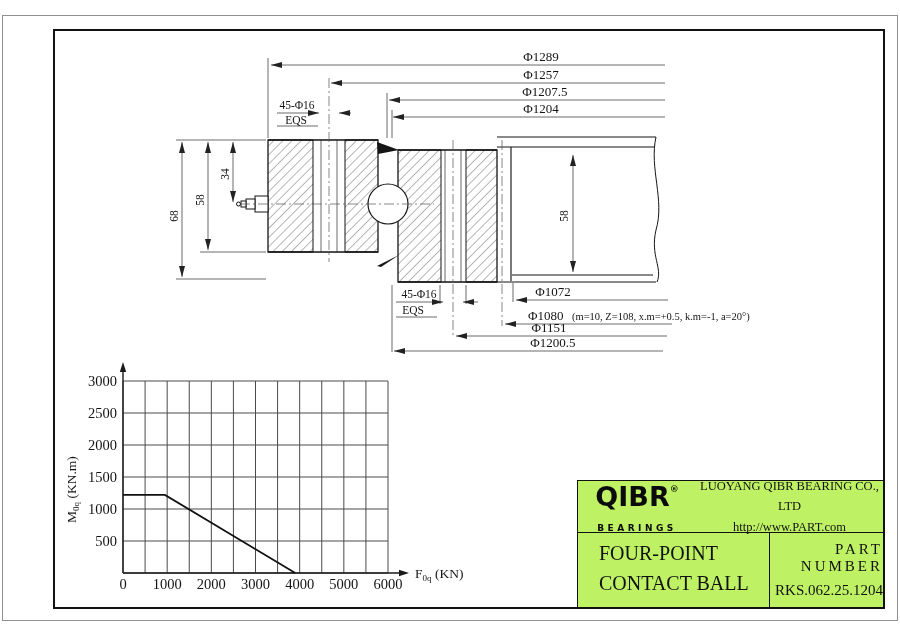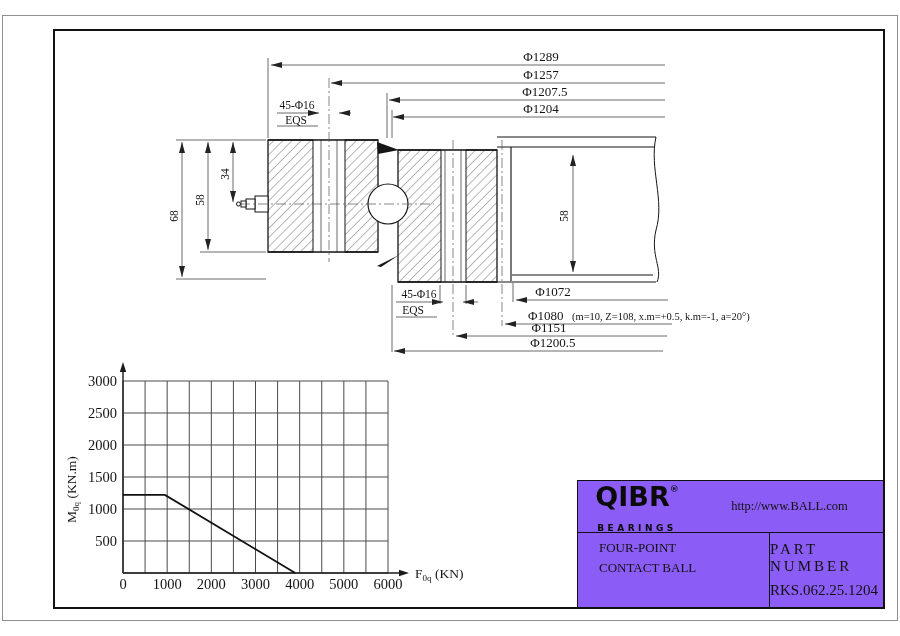--- a/index.html
+++ b/index.html
@@ -10,33 +10,33 @@
   .inner-frame{position:absolute;left:53px;top:29px;width:828px;height:576px;
        border:2.5px solid #121212;}
   svg{position:absolute;left:0;top:0;}
   .dimtxt{font-family:"Liberation Serif","DejaVu Serif",serif;font-size:13px;fill:#141414;}
   .dimsm{font-family:"Liberation Serif","DejaVu Serif",serif;font-size:11.5px;fill:#141414;}
   .dimnote{font-family:"Liberation Serif","DejaVu Serif",serif;font-size:10.5px;fill:#141414;}
   .chart-tick{font-family:"Liberation Serif","DejaVu Serif",serif;font-size:14.5px;fill:#141414;}
   .chart-label{font-family:"Liberation Serif","DejaVu Serif",serif;font-size:13.5px;fill:#141414;}
   
   .title-block{position:absolute;left:577px;top:480px;width:305px;height:126px;
-      border:1.5px solid #121212;background:#8b5cf6;display:flex;flex-direction:column;}
+      border:1.5px solid #121212;background:#bef264;display:flex;flex-direction:column;}
   .tb-row1{height:51px;border-bottom:1.5px solid #121212;display:flex;align-items:center;}
   .tb-logo{width:118px;text-align:center;line-height:1;padding-top:2px;}
   .logo-word{font-family:"DejaVu Sans","Liberation Sans",sans-serif;font-weight:bold;
       font-size:27px;letter-spacing:0px;color:#0b0b0b;}
   .logo-reg{font-family:"DejaVu Sans",sans-serif;font-size:9px;font-weight:bold;vertical-align:14px;}
   .logo-sub{font-family:"DejaVu Sans","Liberation Sans",sans-serif;font-weight:bold;
       font-size:9px;letter-spacing:3.5px;margin-top:14px;color:#0b0b0b;}
   .tb-company{flex:1;text-align:center;font-size:12.5px;line-height:1.65;}
   .tb-row2{flex:1;display:flex;}
   .tb-product{width:161px;border-right:1.5px solid #121212;padding:5px 9px 0 21px;
-      font-size:13px;line-height:1.5;}
-  .tb-part{flex:1;text-align:left;display:flex;flex-direction:column;
+      font-size:20px;line-height:1.5;}
+  .tb-part{flex:1;text-align:right;display:flex;flex-direction:column;
       justify-content:space-evenly;font-size:15px;}
   .tb-part-label{letter-spacing:3px;}
 </style>
 </head>
 <body>
 
 <div class="outer-border"></div>
 <div class="inner-frame"></div>
 
 <svg width="900" height="636" viewBox="0 0 900 636">
@@ -208,21 +208,22 @@
     </g>
 </svg>
 
 <div class="title-block">
   <div class="tb-row1">
     <div class="tb-logo">
       <span class="logo-word">QIBR</span><span class="logo-reg">®</span>
       <div class="logo-sub">BEARINGS</div>
     </div>
     <div class="tb-company">
-      <div>http://www.BALL.com</div>
+      <div>LUOYANG QIBR BEARING CO., LTD</div>
+      <div>http://www.PART.com</div>
     </div>
   </div>
   <div class="tb-row2">
     <div class="tb-product">
       <div>FOUR-POINT</div>
       <div>CONTACT BALL</div>
     </div>
     <div class="tb-part">
       <div class="tb-part-label">PART NUMBER</div>
       <div>RKS.062.25.1204</div>

